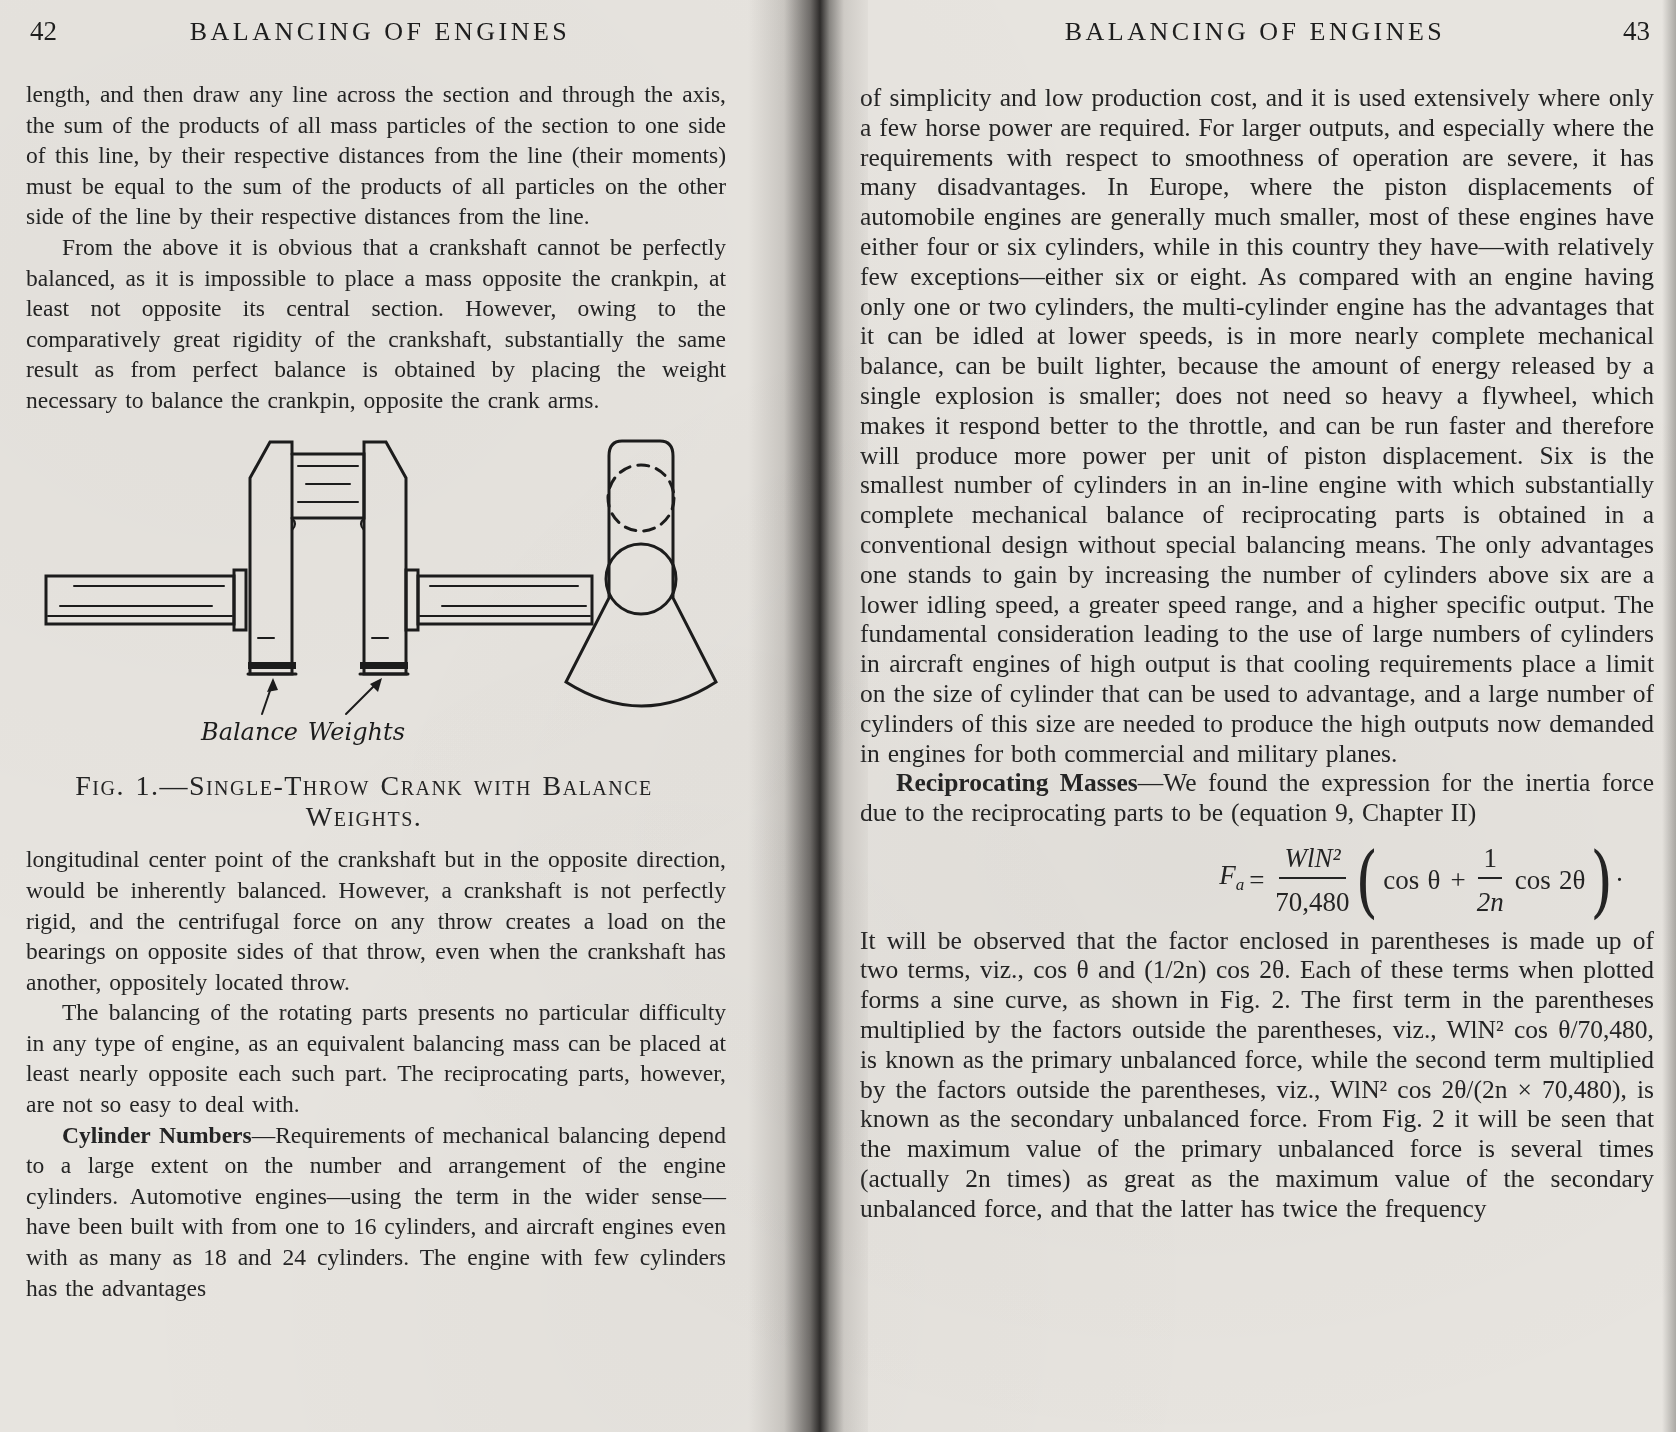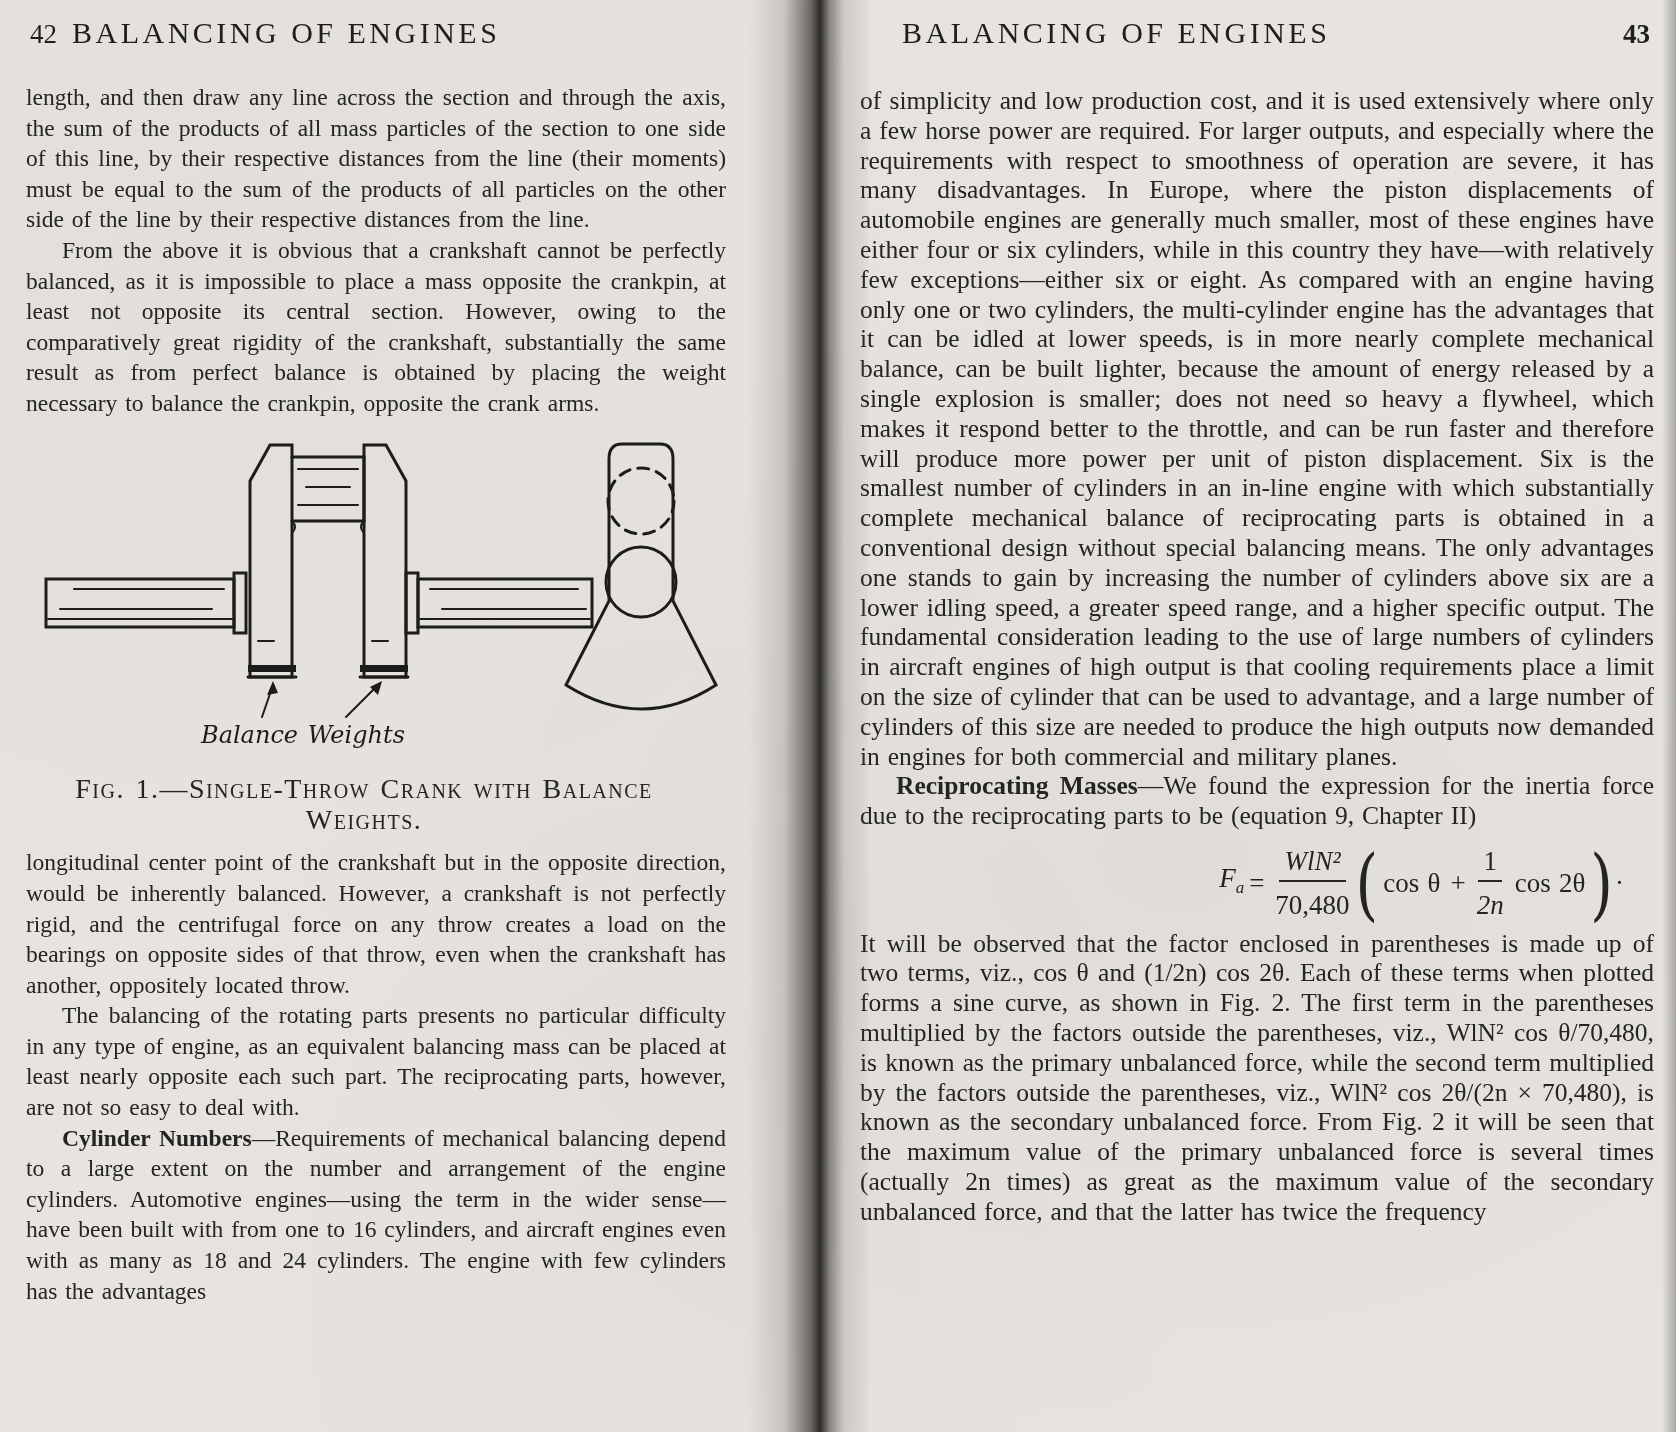--- a/index.html
+++ b/index.html
@@ -17,23 +17,23 @@
       radial-gradient(ellipse at 70% 60%, rgba(0,0,0,0.03), transparent 50%),
       radial-gradient(ellipse at 40% 90%, rgba(0,0,0,0.02), transparent 40%);
   }
   .page { position:absolute; top:0; height:1352px; overflow:hidden; }
   #left-page  { left:0;    width:758px; }
   #right-page { left:836px; width:840px; }
 
   .page-header { display:flex; align-items:baseline; margin-top:16px; }
   #left-page  .page-header { padding:0 28px 0 30px; }
   #right-page .page-header { padding:0 26px 0 24px; }
-  .running-title { flex:1; font-size:30px; letter-spacing:3.5px; color:#1e1e1e; }
+  .running-title { flex:1; text-align:center; font-size:26px; letter-spacing:3.5px; color:#1e1e1e; }
   .page-number { font-size:27px; color:#1e1e1e; min-width:42px; }
-  .page-number.right { text-align:right;font-weight:bold; }
+  .page-number.right { text-align:right; }
 
   .body-text { text-align:justify; }
   #left-page  .body-text { margin:32px 32px 0 26px; font-size:23.5px; line-height:30.6px; word-spacing:2px; }
   #right-page .body-text { margin:36px 22px 0 24px; font-size:25.5px; line-height:29.8px; word-spacing:1.5px; }
   p { margin:0; }
   p.indent { text-indent:36px; }
   .lead { font-weight:bold; }
 
   .figure-block { margin:10px 0 0 0; }
   .fig-caption { text-align:center; font-variant:small-caps; letter-spacing:1.5px;

